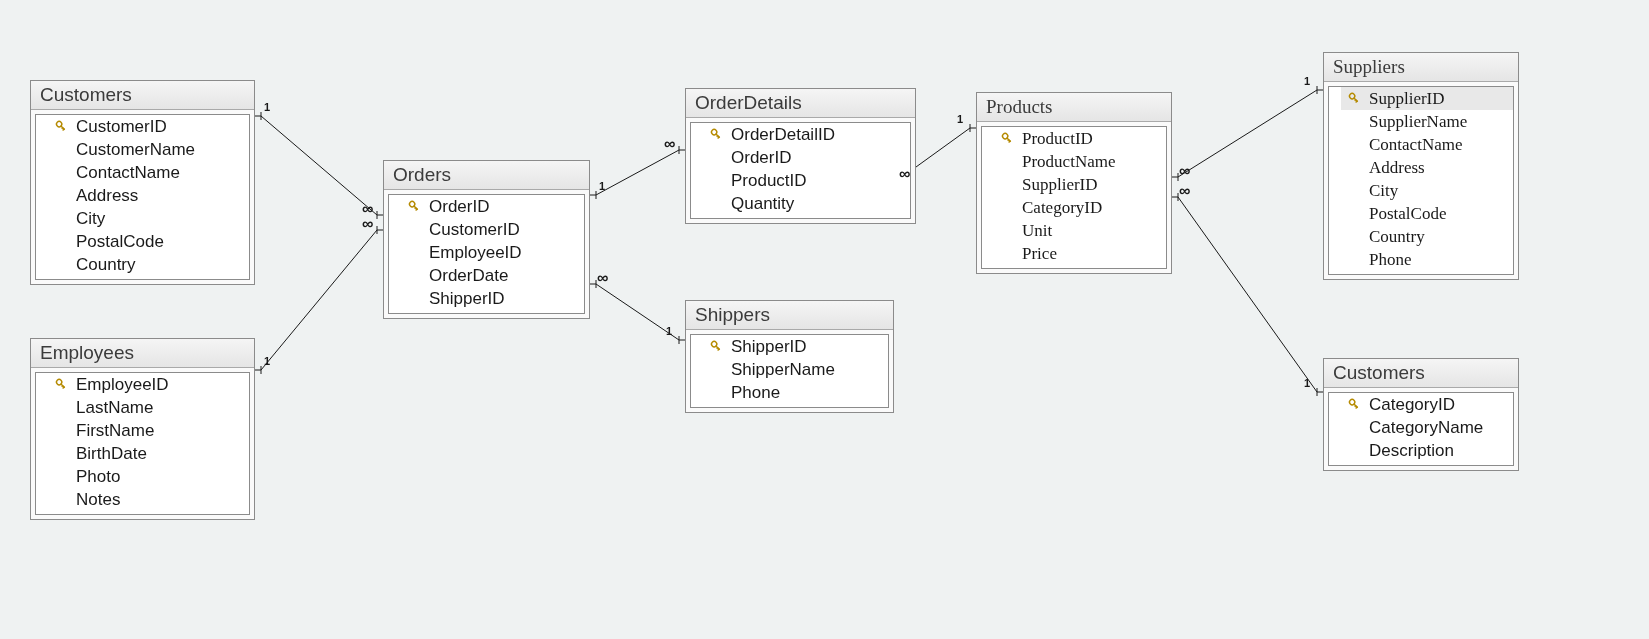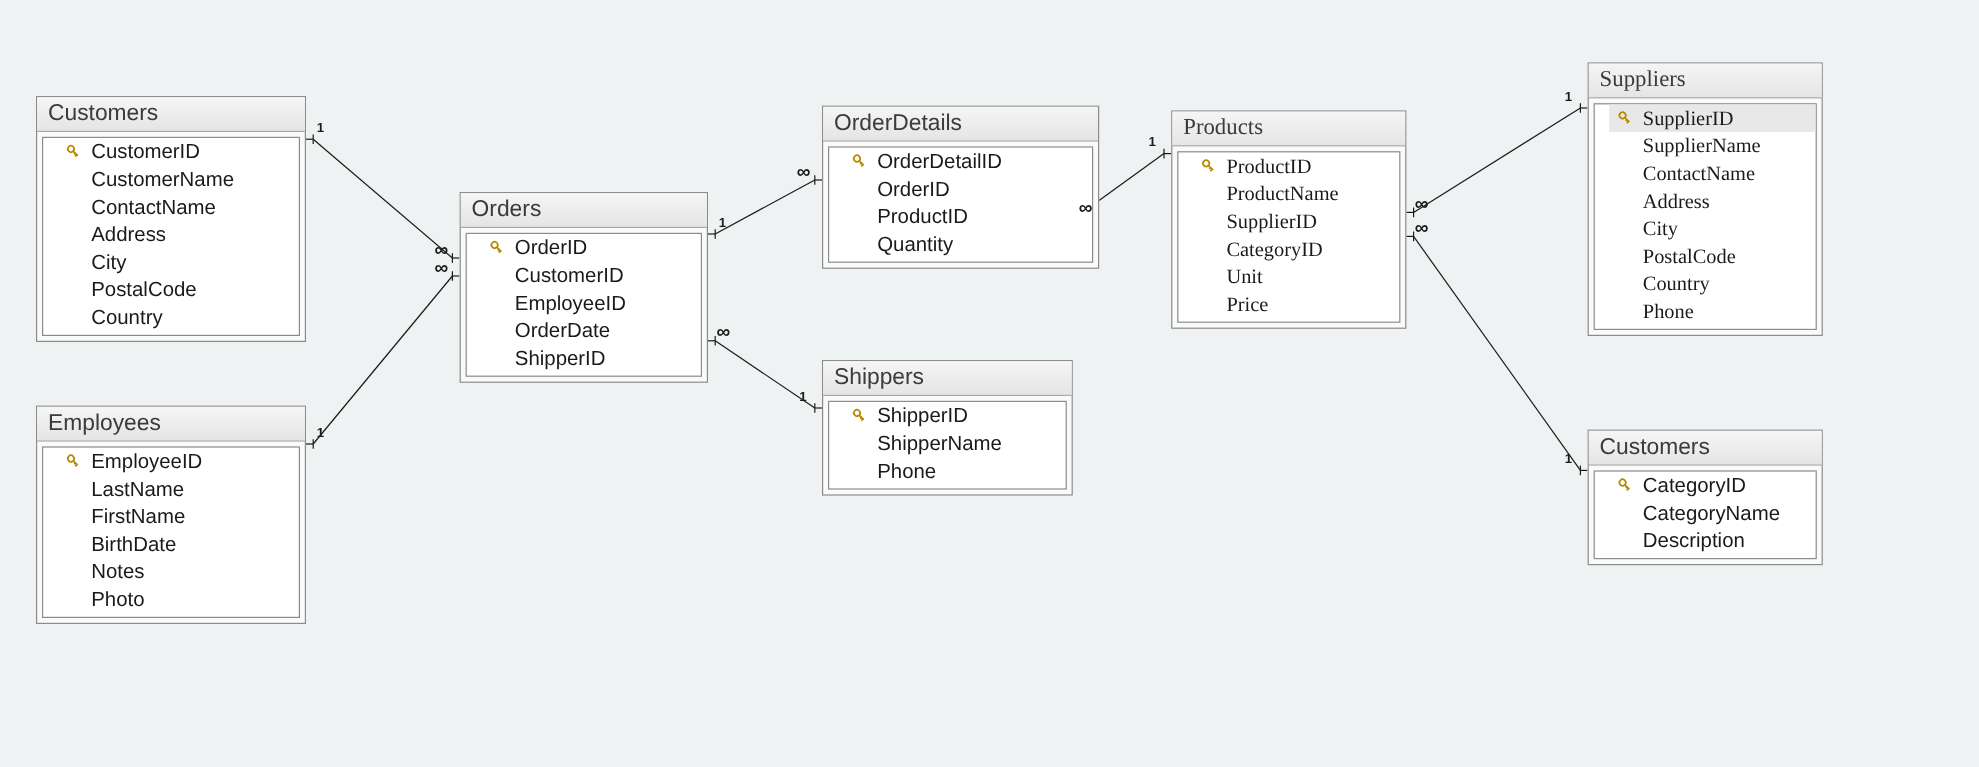--- a/index.html
+++ b/index.html
@@ -113,22 +113,22 @@
                 <circle cx="5" cy="8" r="3" fill="none" stroke="#b58a00" stroke-width="1.6"></circle>
                 <rect x="7.5" y="7.2" width="6.5" height="1.6" fill="#b58a00"></rect>
                 <rect x="12.2" y="7.2" width="1.6" height="3.2" fill="#b58a00"></rect>
                 <rect x="10.2" y="7.2" width="1.4" height="2.6" fill="#b58a00"></rect>
               </g>
             </svg>
           </span><span>EmployeeID</span></div>
         <div class="row"><span>LastName</span></div>
         <div class="row"><span>FirstName</span></div>
         <div class="row"><span>BirthDate</span></div>
+        <div class="row"><span>Photo</span></div>
         <div class="row"><span>Notes</span></div>
-        <div class="row"><span>Photo</span></div>
       </div>
     </div>
     <div class="tbl" style="left: 383px; top: 160px; width: 207px;">
       <div class="hdr">Orders</div>
       <div class="body">
         <div class="row"><span class="key">
             <svg viewBox="0 0 16 16" width="14" height="14">
               <g transform="rotate(45 8 8)">
                 <circle cx="5" cy="8" r="3" fill="none" stroke="#b58a00" stroke-width="1.6"></circle>
                 <rect x="7.5" y="7.2" width="6.5" height="1.6" fill="#b58a00"></rect>

